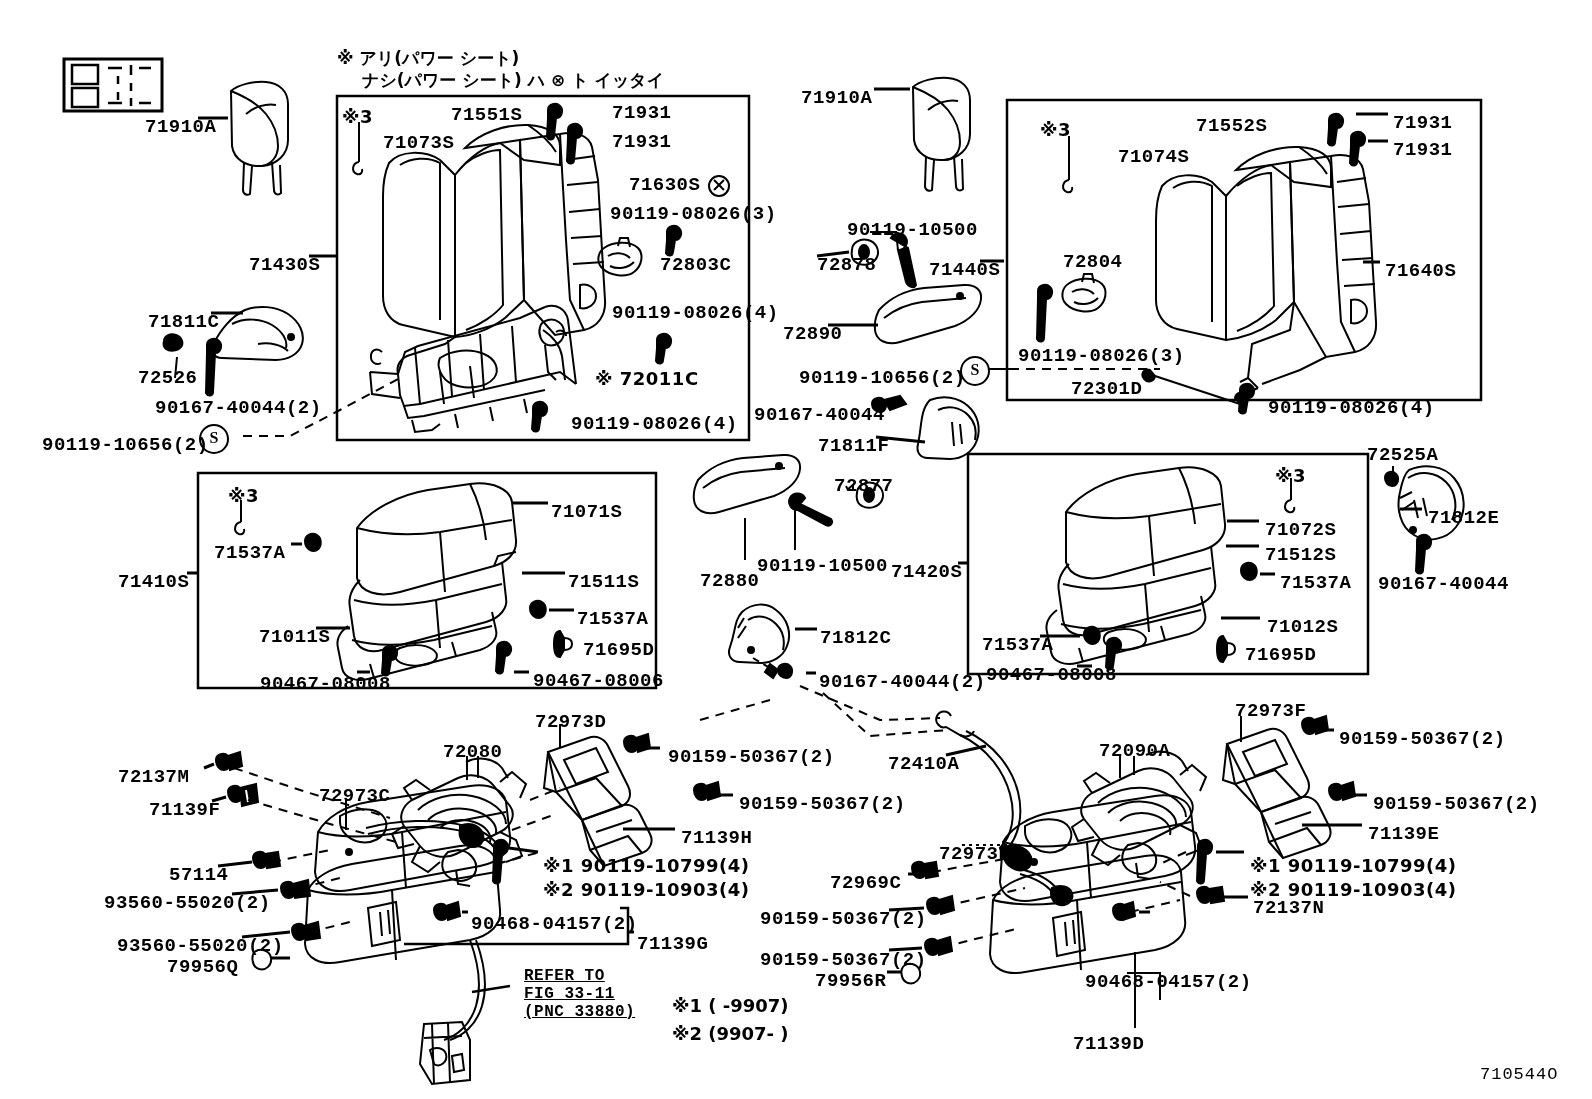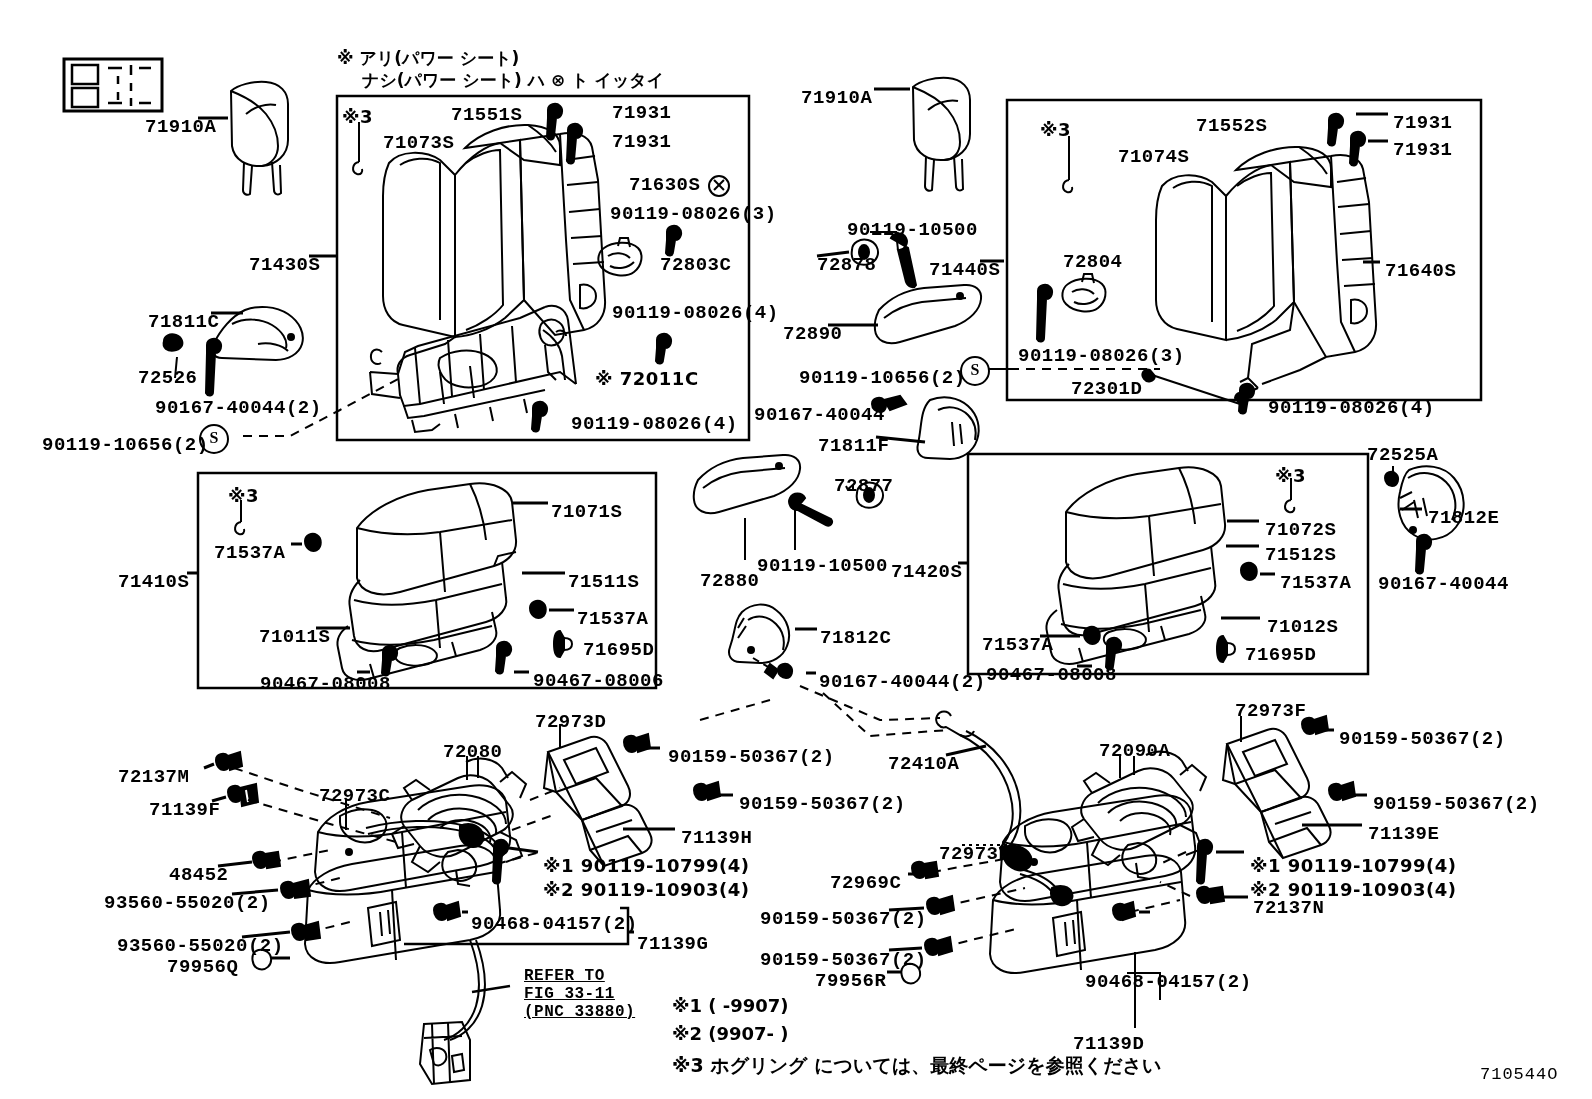--- a/index.html
+++ b/index.html
@@ -812,21 +812,21 @@
       <div class="lbl" style="left: 1245px; top: 646px;">71695D</div>
       <div class="lbl" style="left: 986px; top: 666px;">90467-08008</div>
       <div class="lbl" style="left: 535px; top: 713px;">72973D</div>
       <div class="lbl" style="left: 443px; top: 743px;">72080</div>
       <div class="lbl" style="left: 668px; top: 748px;">90159-50367(2)</div>
       <div class="lbl" style="left: 118px; top: 768px;">72137M</div>
       <div class="lbl" style="left: 149px; top: 801px;">71139F</div>
       <div class="lbl" style="left: 319px; top: 787px;">72973C</div>
       <div class="lbl" style="left: 739px; top: 795px;">90159-50367(2)</div>
       <div class="lbl" style="left: 681px; top: 829px;">71139H</div>
-      <div class="lbl" style="left: 169px; top: 866px;">48452</div>
+      <div class="lbl" style="left: 169px; top: 866px;">57114</div>
       <div class="lbl" style="left: 543px; top: 857px; font-family: &quot;DejaVu Sans&quot;, &quot;Liberation Sans&quot;, sans-serif; font-size: 18px;">※1 90119-10799(4)</div>
       <div class="lbl" style="left: 543px; top: 881px; font-family: &quot;DejaVu Sans&quot;, &quot;Liberation Sans&quot;, sans-serif; font-size: 18px;">※2 90119-10903(4)</div>
       <div class="lbl" style="left: 104px; top: 894px;">93560-55020(2)</div>
       <div class="lbl" style="left: 471px; top: 915px;">90468-04157(2)</div>
       <div class="lbl" style="left: 637px; top: 935px;">71139G</div>
       <div class="lbl" style="left: 117px; top: 937px;">93560-55020(2)</div>
       <div class="lbl" style="left: 167px; top: 958px;">79956Q</div>
       <div class="lbl" style="left: 1219px; top: 702px; margin-left: 16px;">72973F</div>
       <div class="lbl" style="left: 1339px; top: 730px;">90159-50367(2)</div>
       <div class="lbl" style="left: 888px; top: 755px; text-align: right;">72410A</div>
@@ -840,21 +840,20 @@
       <div class="lbl" style="left: 760px; top: 910px;">90159-50367(2)</div>
       <div class="lbl" style="left: 1253px; top: 899px;">72137N</div>
       <div class="lbl" style="left: 760px; top: 951px;">90159-50367(2)</div>
       <div class="lbl" style="left: 815px; top: 972px;">79956R</div>
       <div class="lbl" style="left: 1085px; top: 973px;">90468-04157(2)</div>
       <div class="lbl" style="left: 1073px; top: 1035px;">71139D</div>
     </div>
 
   <div class="lbl jp" style="left:672px;top:997px;font-size:18px;">※1 (     -9907)</div>
   <div class="lbl jp" style="left:672px;top:1025px;font-size:18px;">※2 (9907-     )</div>
-  <div class="lbl jp" style="left:672px;top:1056px;font-size:19px;">※3 ホグリング については、最終ページを参照ください</div>
 
   <div class="lbl refer" style="left:524px;top:968px;">REFER TO
 FIG 33-11
 (PNC 33880)</div>
 
   <div class="lbl code" style="left:1480px;top:1066px;">710544O</div>
 
 </div>
 
 </body></html>

